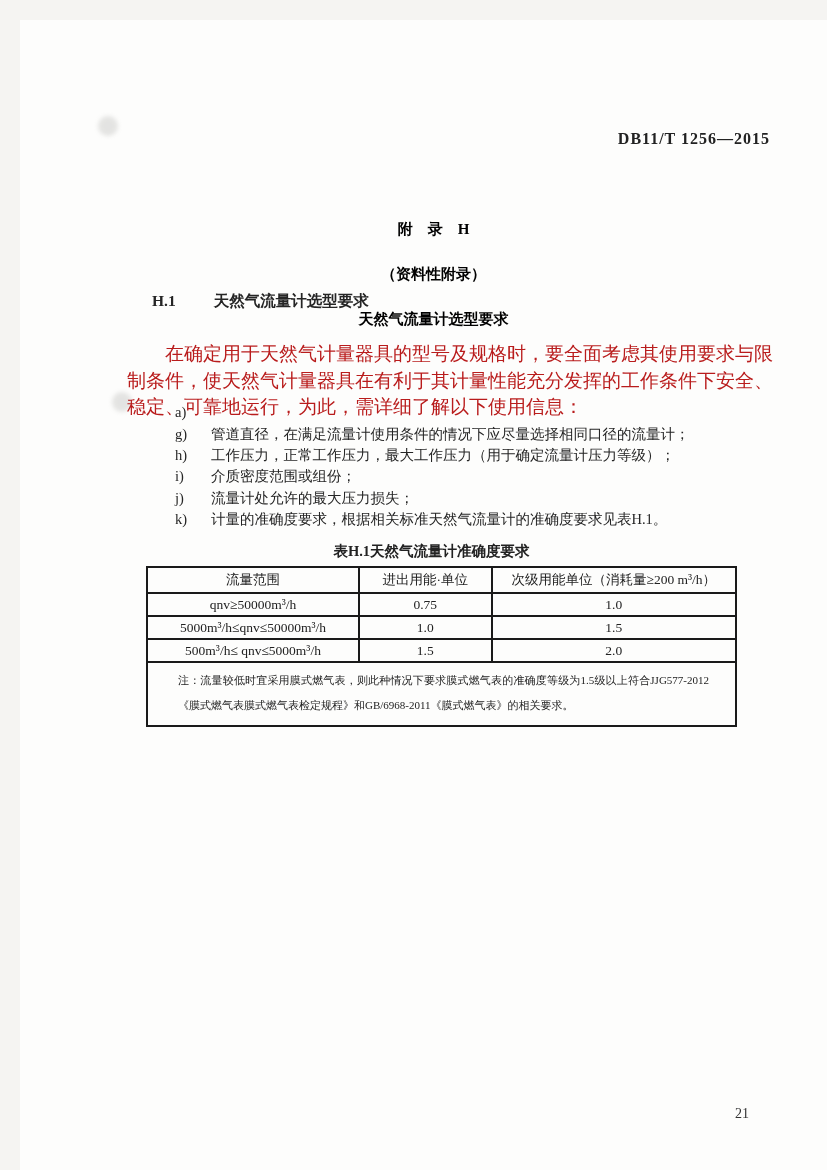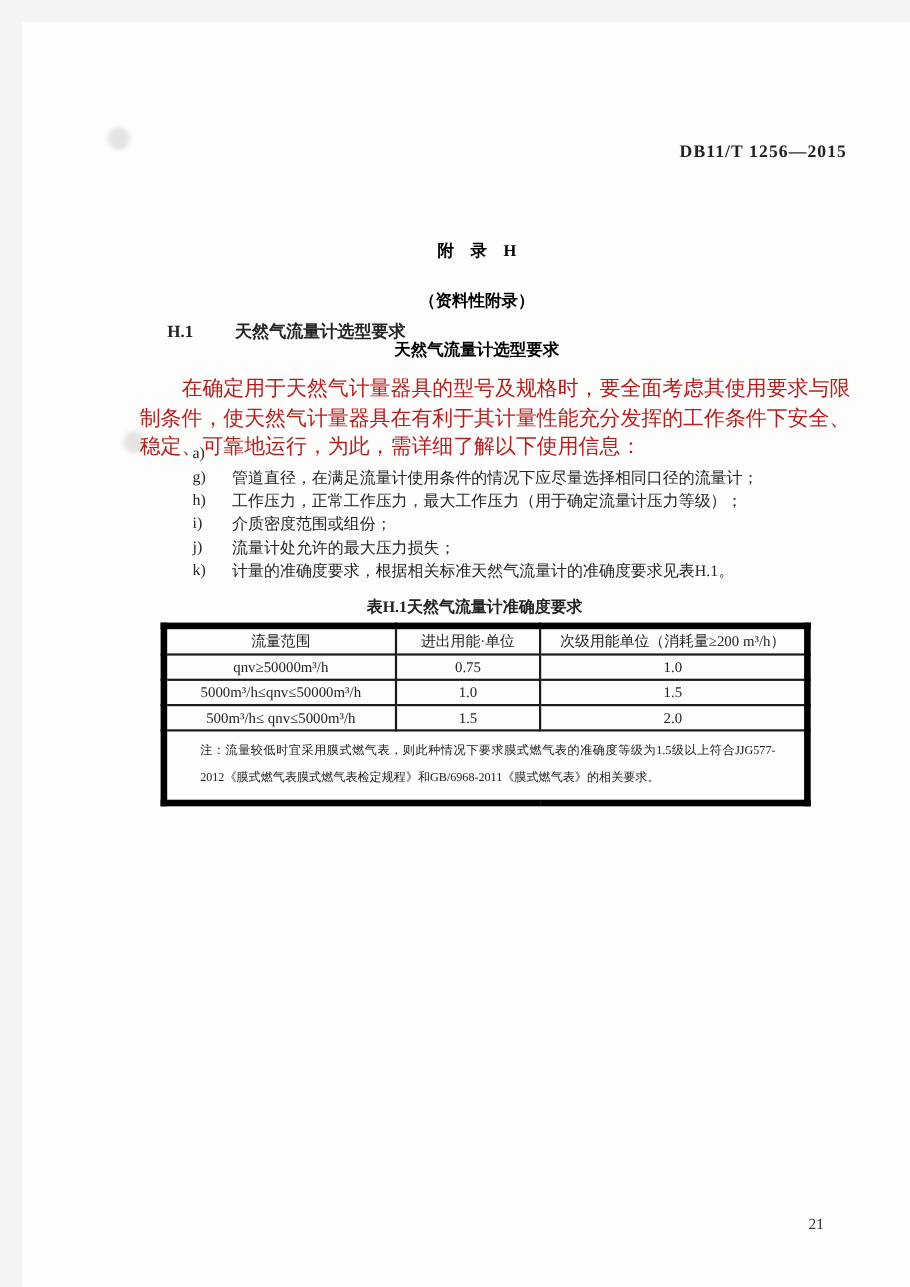--- a/index.html
+++ b/index.html
@@ -87,21 +87,21 @@
     border-collapse: collapse;
     font-size: 13.5px;
     color: #222;
   }
   .accuracy-table th, .accuracy-table td {
     border: 2px solid #1a1a1a;
     text-align: center;
     font-weight: normal;
     padding: 2px 4px;
   }
-  .accuracy-table { border: 6px solid #000000; }
+  .accuracy-table { border: 1px solid #000000; }
   .accuracy-table thead th { height: 26px; }
   .accuracy-table tbody td { height: 23px; }
   .accuracy-table td.note-cell {
     text-align: justify;
     padding: 5px 26px 7px 30px;
     line-height: 25px;
     font-size: 11px;
   }
   .page-number {
     position: absolute;

